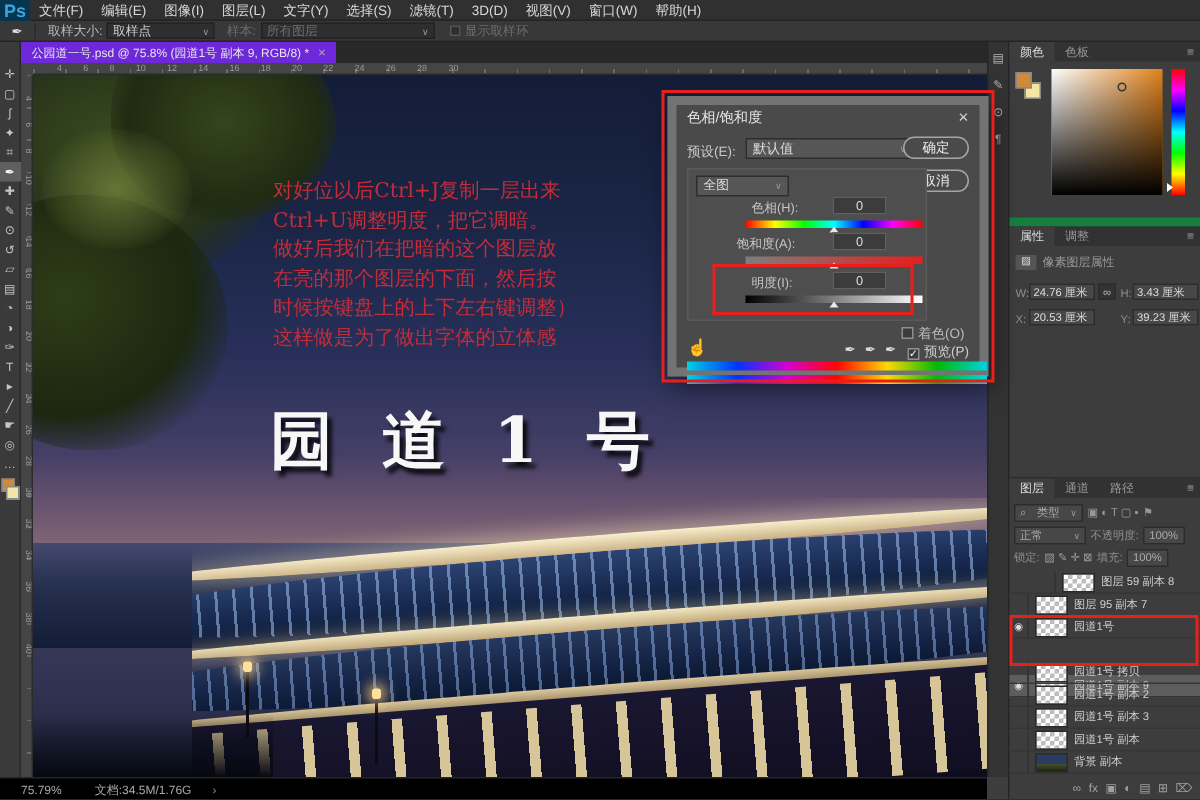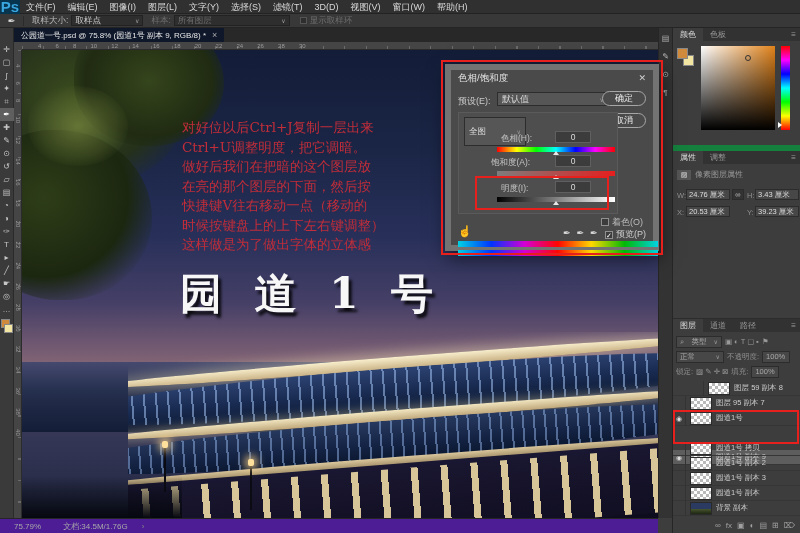--- a/index.html
+++ b/index.html
@@ -8,39 +8,39 @@
     position:relative; width:800px; height:533px; overflow:hidden;
     background:#3d3d3d; font-family:"Liberation Sans", sans-serif; color:#ccc;
     --red:#e8201d;
   }
 
   
   .menu-bar { position:absolute; left:0; top:0; width:800px; height:14px;
     background:#303030; border-bottom:1px solid #232323; display:flex; align-items:center;
     font-size:9px; color:#d8d8d8; }
   .ps-logo { width:20px; height:14px; background:#07344f; color:#39a6e0; font-weight:bold;
-    font-size:15px; display:flex; align-items:center; justify-content:center; }
+    font-size:12px; display:flex; align-items:center; justify-content:center; }
   .menu-item { padding:0 6px; line-height:14px; }
 
   
   .options-bar { position:absolute; left:0; top:14px; width:800px; height:14px;
     background:#383838; border-bottom:1px solid #242424; display:flex; align-items:center;
     font-size:8.5px; color:#b8b8b8; }
   .opt-tool { width:24px; text-align:center; color:#ddd; font-size:9px; border-right:1px solid #2a2a2a; }
   .opt-label { margin-left:8px; margin-right:3px; }
   .opt-dd { display:inline-flex; align-items:center; justify-content:space-between;
     background:#2e2e2e; border:1px solid #222; height:11px; padding:0 3px; color:#ccc; }
   .opt-dd .caret { font-size:6px; color:#999; margin-left:6px; }
   .dim { color:#6e6e6e !important; }
   .opt-cb { width:7px; height:7px; border:1px solid #555; background:#2e2e2e; display:inline-block; margin:0 3px 0 10px; }
 
   
   .tab-row { position:absolute; left:0; top:28px; width:658px; height:14px; background:#282828; display:flex; }
   .corner-sq { width:14px; height:14px; background:#3a3a3a; border-right:1px solid #262626; }
-  .doc-tab { height:14px; background:#0f172a; color:#e6e6e6; font-size:8px;
+  .doc-tab { height:14px; background:#6d28d9; color:#e6e6e6; font-size:8px;
     display:flex; align-items:center; gap:6px; padding:0 7px; }
   .doc-tab .close { color:#aaa; font-size:9px; }
 
   
   .toolbar { position:absolute; left:0; top:42px; width:14px; height:476px;
     background:#3a3a3a; border-right:1px solid #2a2a2a; display:flex; flex-direction:column;
     align-items:center; padding-top:1px; }
   .tool { width:14px; height:13px; line-height:13px; text-align:center; font-size:8px; color:#c6c6c6; }
   .tool.active { background:#5f5f5f; color:#fff; }
   .tb-swatches { position:relative; width:14px; height:16px; margin-top:3px; }
@@ -116,21 +116,21 @@
   .dlg-preset-label { position:absolute; left:7px; top:25px; }
   .dlg-select { position:absolute; display:flex; align-items:center; justify-content:space-between;
     background:#565656; border:1px solid #2d2d2d; padding:0 4px; color:#ddd; }
   .sel-preset { left:46px; top:22px; width:112px; height:14px; }
   .dlg-gear { position:absolute; left:161px; top:24px; color:#ccc; font-size:9px; }
   .dlg-btn { position:absolute; right:7px; width:44px; height:15px; line-height:13px; text-align:center;
     border:1px solid #a6a6a6; border-radius:8px; color:#ececec; background:#4a4a4a; font-size:9px; }
   .btn-ok { top:21px; } .btn-cancel { top:43px; }
   .dlg-group { position:absolute; left:7px; top:42px; width:160px; height:102px;
     border:1px solid #5a5a5a; background:#4e4e4e; }
-  .sel-channel { left:5px; top:4px; width:62px; height:29px; font-size:8.5px; }
+  .sel-channel { left:5px; top:4px; width:62px; height:14px; font-size:8.5px; }
   .g-label { position:absolute; font-size:8.5px; color:#c4c4c4; }
   .g-input { position:absolute; width:36px; height:12px; background:#3c3c3c; border:1px solid #5f5f5f;
     color:#ddd; font-size:8.5px; text-align:center; line-height:11px; }
   .g-slider { position:absolute; left:38px; width:118px; height:5px; }
   .sl-hue { background:linear-gradient(90deg,#f00,#ff0,#0f0,#0ff,#00f,#f0f,#f00); }
   .sl-sat { background:linear-gradient(90deg,#7d7d7d,#e61e1e); }
   .sl-light { background:linear-gradient(90deg,#000,#fff); }
   .thumb { position:absolute; left:50%; top:4px; margin-left:-3px; width:0; height:0;
     border-left:3px solid transparent; border-right:3px solid transparent; border-bottom:4px solid #e8e8e8; }
   .caret { font-size:6px; color:#999; }
@@ -199,21 +199,21 @@
       linear-gradient(45deg,#b9b9b9 25%,transparent 25%,transparent 75%,#b9b9b9 75%),
       linear-gradient(45deg,#b9b9b9 25%,#fdfdfd 25%,#fdfdfd 75%,#b9b9b9 75%);
     background-size:6px 6px; background-position:0 0,3px 3px; }
   .thumb-img { background:linear-gradient(180deg,#2a3a60 0%,#2a3a60 55%,#46542e 55%,#1d2612 100%); }
   .layer-name { font-size:7.5px; color:#cfcfcf; white-space:nowrap; }
   .lp-footer { position:absolute; left:0; width:128px; height:16px; display:flex; align-items:center;
     justify-content:flex-end; gap:5px; padding-right:6px; font-size:8px; color:#a0a0a0; }
   .annot-layers { left:673px; top:410px; width:126px; height:34px; }
 
   
-  .status { position:absolute; left:0; top:518px; width:658px; height:15px; background:#4c1d95;
+  .status { position:absolute; left:0; top:518px; width:658px; height:15px; background:#000000;
     border-top:1px solid #262626; display:flex; align-items:center; font-size:8px; color:#a9a9a9; }
   .status .zoomv { margin-left:14px; }
   .status .doc { margin-left:22px; }
   .status .arr { margin-left:14px; color:#888; }
 </style>
 </head>
 <body>
 
 <div id="app">
 
@@ -307,21 +307,20 @@
     </div>
     <div class="lamp" style="left:142px; top:398px;"></div>
     <div class="lamp" style="left:228px; top:416px;"></div>
     <div class="fg-dark"></div>
 
     <div class="tut">
       <div>对好位以后Ctrl+J复制一层出来</div>
       <div>Ctrl+U调整明度，把它调暗。</div>
       <div>做好后我们在把暗的这个图层放</div>
       <div>在亮的那个图层的下面，然后按</div>
-      <div>快捷键V往右移动一点（移动的</div>
       <div>时候按键盘上的上下左右键调整）</div>
       <div>这样做是为了做出字体的立体感</div>
     </div>
     <div class="headline">园 道 1 号</div>
   </div>
 
   <div class="dialog">
     <div class="dlg-title">
       <span>色相/饱和度</span>
       <span class="close">✕</span>

